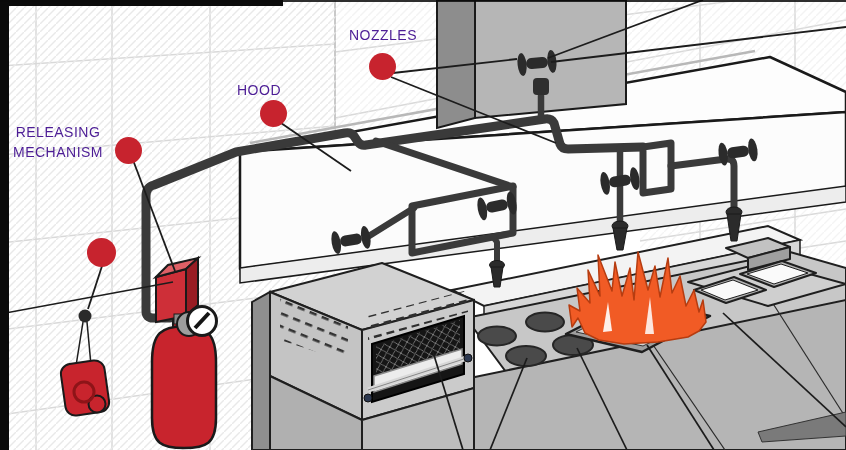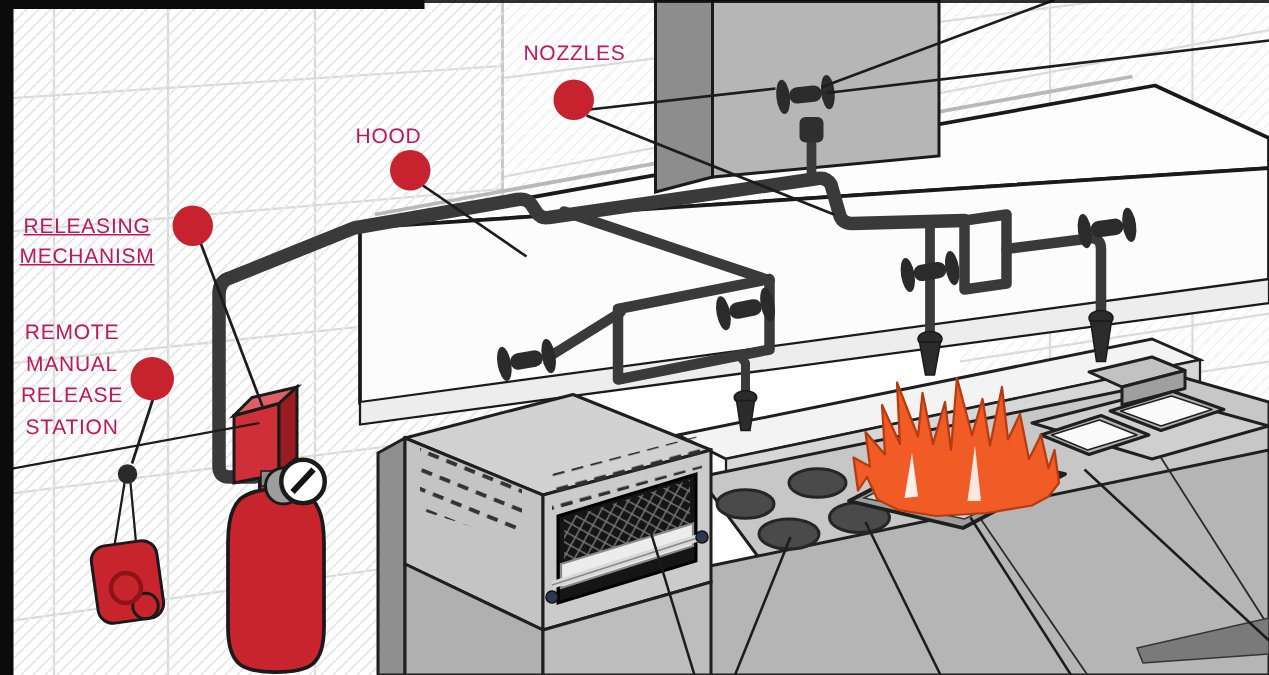--- a/index.html
+++ b/index.html
@@ -1,19 +1,19 @@
 <!DOCTYPE html>
 <html><head>
 <meta charset="utf-8">
 <style>
   html,body{margin:0;padding:0;background:#ffffff;}
   #stage{position:relative;width:846px;height:450px;overflow:hidden;background:#ffffff;
          font-family:"Liberation Sans", sans-serif;}
   #stage svg{position:absolute;left:0;top:0;}
-  .label{position:absolute;color:#be185d;font-size:14px;line-height:20px;
+  .label{position:absolute;color:#4c1d95;font-size:14px;line-height:20px;
          text-align:center;letter-spacing:.5px;font-weight:500;z-index:5;}
   .dot{position:absolute;border-radius:50%;z-index:6;}
 </style>
 </head>
 <body>
 
 <div id="stage">
 
 <svg width="846" height="450" viewBox="0 0 846 450">
   <defs>
@@ -226,19 +226,18 @@
     <rect x="0" y="0" width="846" height="2" opacity="0.85"></rect>
   </g>
 </svg>
 
 <div class="label" style="left:338px;top:25px;width:90px;">NOZZLES</div>
 <div class="dot" style="left:368.5px;top:52.5px;width:27px;height:27px;background:#c7232e;"></div>
 
 <div class="label" style="left:228px;top:80px;width:62px;">HOOD</div>
 <div class="dot" style="left:259.5px;top:99.5px;width:27px;height:27px;background:#c7232e;"></div>
 
-<div class="label" style="left:8px;top:140px;width:100px;text-decoration:underline;">RELEASING MECHANISM</div>
+<div class="label" style="left:8px;top:122px;width:100px;">RELEASING MECHANISM</div>
 <div class="dot" style="left:114.5px;top:136.5px;width:27px;height:27px;background:#c7232e;"></div>
 
-<div class="label" style="left:8px;top:211px;width:80px;line-height:21px;">REMOTE MANUAL RELEASE STATION</div>
 <div class="dot" style="left:86.5px;top:237.5px;width:29px;height:29px;background:#c7232e;"></div>
 
 </div>
 
 </body></html>

